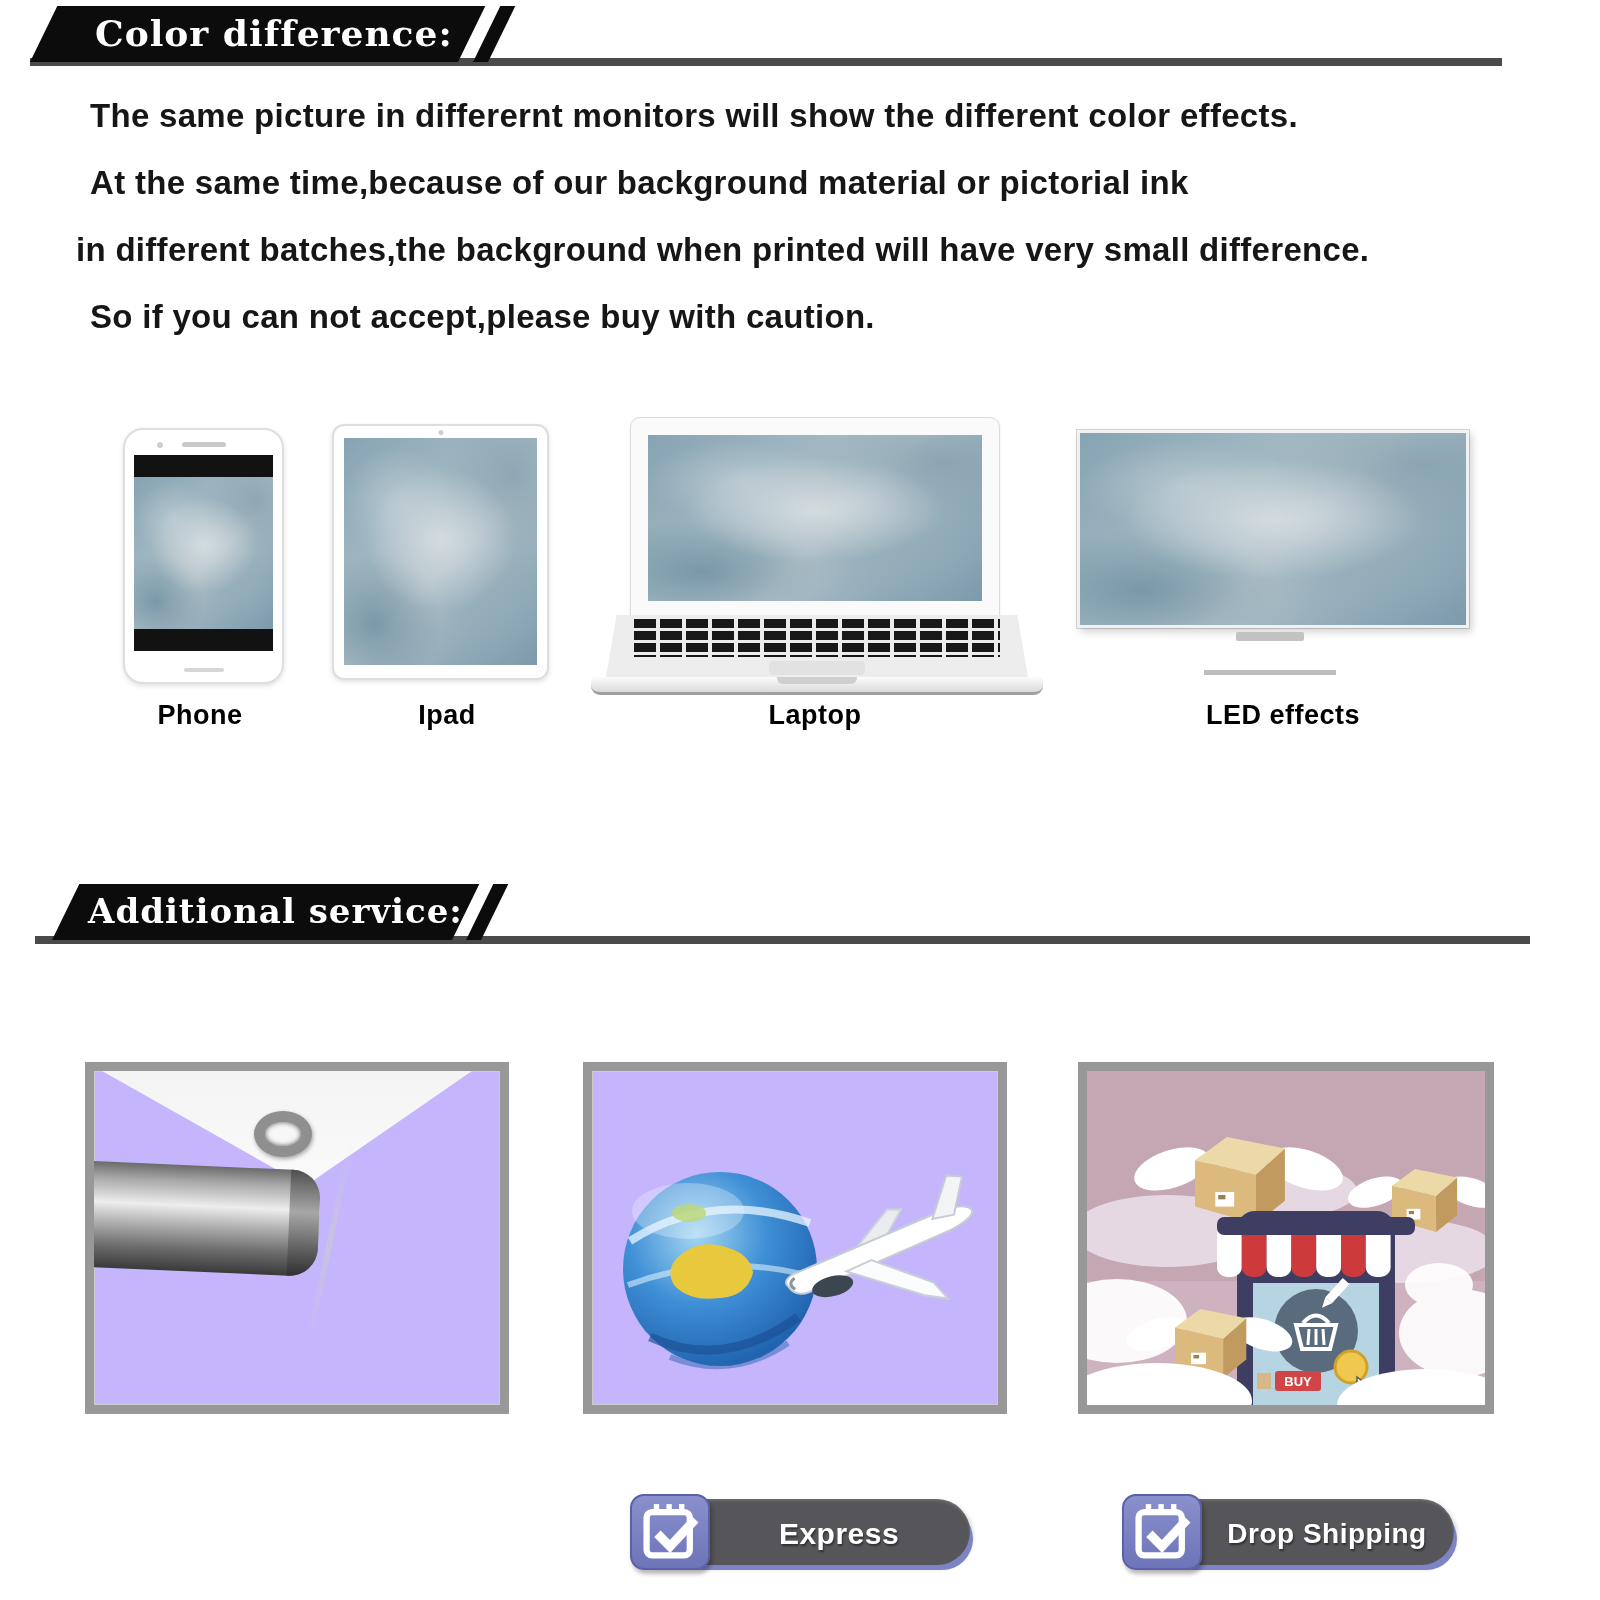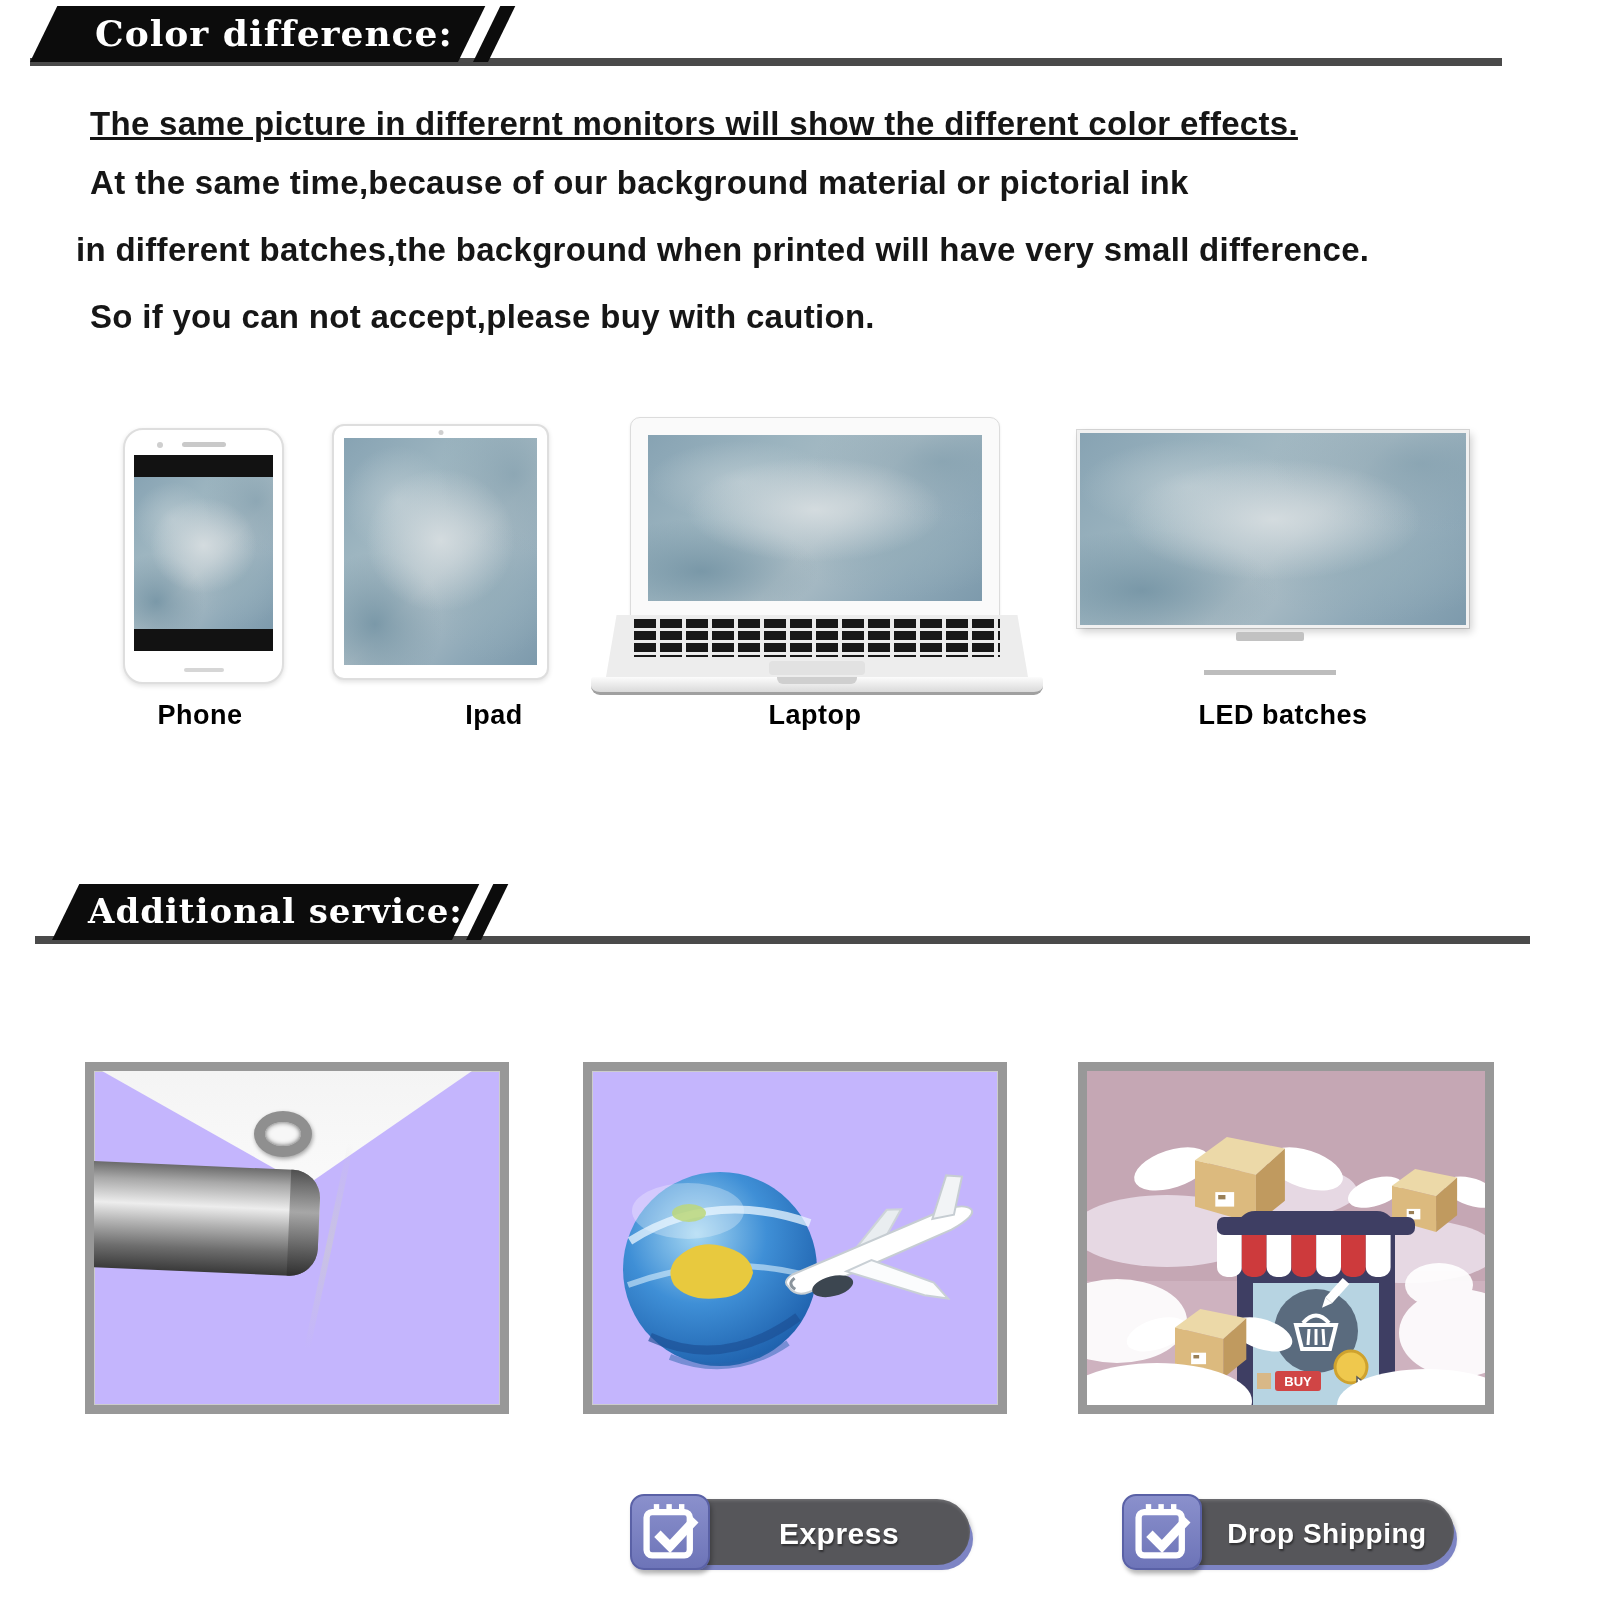--- a/index.html
+++ b/index.html
@@ -102,21 +102,21 @@
 </head>
 <body>
 
 <div class="canvas">
 
   <div class="banner-underline" style="left:30px;top:58px;width:1472px;"></div>
   <div class="banner-shape" style="left:30px;top:6px;width:428px;height:56px;"></div>
   <div class="banner-stripe" style="left:473px;top:6px;width:15px;height:56px;"></div>
   <div class="banner-text" style="left:95px;top:12px;font-size:36px;">Color difference:</div>
 
-  <div class="para-line" style="left:90px;top:105px;text-decoration:underline;">The same picture in differernt monitors will show the different color effects.</div>
+  <div class="para-line" style="left:90px;top:97px;">The same picture in differernt monitors will show the different color effects.</div>
   <div class="para-line" style="left:90px;top:164px;">At the same time,because of our background material or pictorial ink</div>
   <div class="para-line" style="left:76px;top:231px;">in different batches,the background when printed will have very small difference.</div>
   <div class="para-line" style="left:90px;top:298px;">So if you can not accept,please buy with caution.</div>
 
   <div class="phone">
     <div class="phone-camera"></div>
     <div class="phone-speaker"></div>
     <div class="phone-screen">
       <div class="backdrop"></div>
     </div>
@@ -137,23 +137,23 @@
   </div>
   <div class="laptop-base"></div>
 
   <div class="led-screen">
     <div class="backdrop"></div>
   </div>
   <div class="led-neck"></div>
   <div class="led-base"></div>
 
   <div class="device-label" style="left:200px;">Phone</div>
-  <div class="device-label" style="left:447px;margin-left:47px;">Ipad</div>
+  <div class="device-label" style="left:447px;">Ipad</div>
   <div class="device-label" style="left:815px;">Laptop</div>
-  <div class="device-label" style="left:1283px;">LED batches</div>
+  <div class="device-label" style="left:1283px;">LED effects</div>
 
   <div class="banner-underline" style="left:35px;top:936px;width:1495px;"></div>
   <div class="banner-shape" style="left:52px;top:884px;width:400px;height:56px;"></div>
   <div class="banner-stripe" style="left:466px;top:884px;width:15px;height:56px;"></div>
   <div class="banner-text" style="left:88px;top:891px;font-size:34px;">Additional service:</div>
 
   <div class="frame" style="left:85px;width:424px;">
     <div class="f1-fold"></div>
     <div class="f1-crease"></div>
     <div class="f1-grommet"></div>

